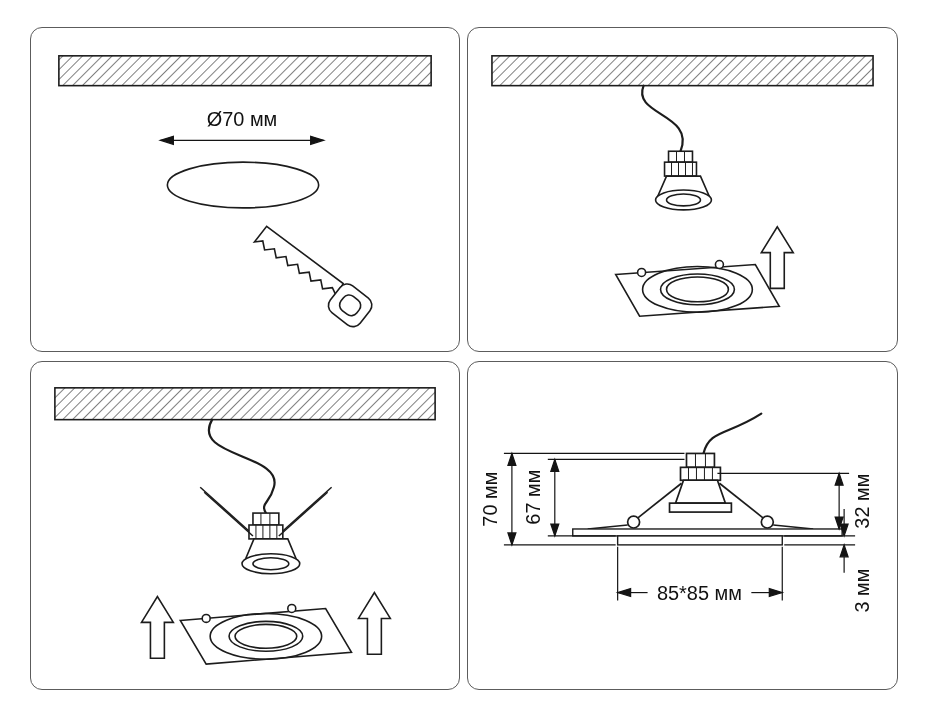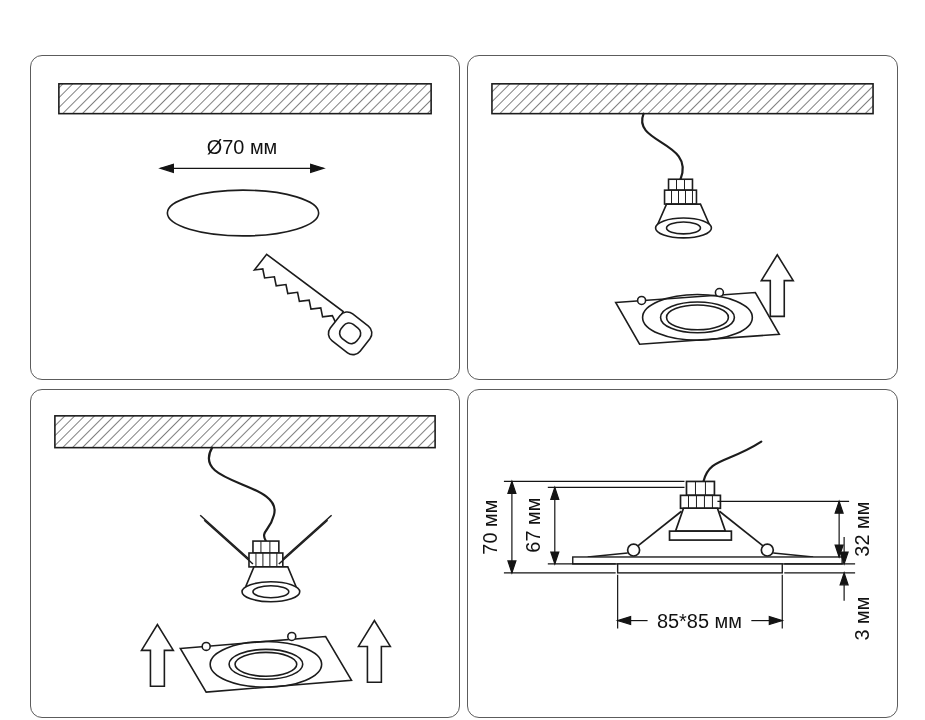--- a/index.html
+++ b/index.html
@@ -4,21 +4,20 @@
 <style>
   html,body { margin:0; padding:0; background:#ffffff; }
   body { width:925px; height:720px; font-family:"Liberation Sans", sans-serif; }
   .stage { position:relative; width:925px; height:720px; background:#ffffff; overflow:hidden; }
   .panel {
     position:absolute;
     border:1.6px solid #5c5c5c;
     border-radius:12px;
     background:#ffffff;
     box-sizing:border-box;
-    margin-top:28px;
   }
   .panel svg { display:block; width:100%; height:100%; }
   .panel svg text {
     font-family:"Liberation Sans", sans-serif;
     font-size:20px;
     fill:#111111;
     stroke:none;
   }
   #p1 { left:30px;  top:27px;  width:430px; height:325px; }
   #p2 { left:467px; top:27px;  width:431px; height:325px; }

